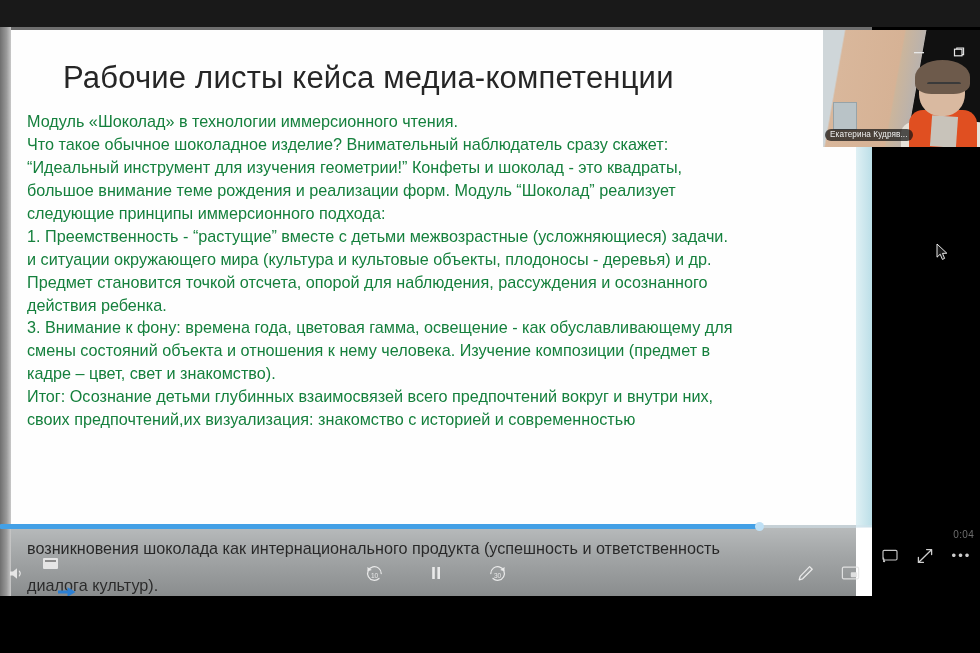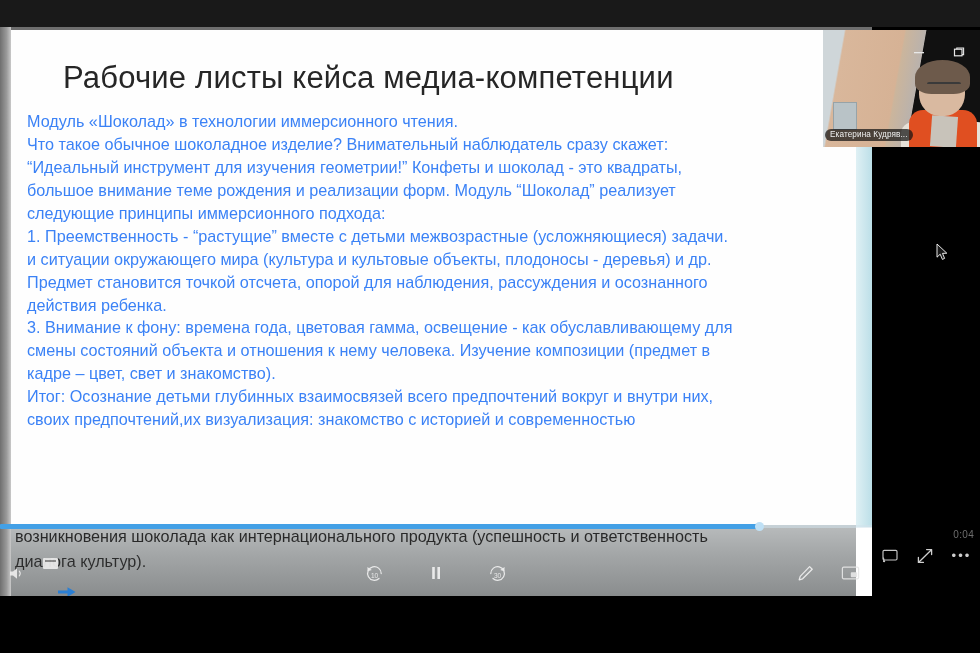--- a/index.html
+++ b/index.html
@@ -76,41 +76,41 @@
     font-size: 31px;
     font-weight: 400;
     letter-spacing: 0.2px;
     margin: 0 0 14px 38px;
     color: #262626;
     white-space: nowrap;
   }
   .slide-body {
     font-size: 16.2px;
     line-height: 1.385;
-    color: #3b82f6;
+    color: #15803d;
     margin: 0 0 0 2px;
   }
   .slide-body p {
     margin: 0 0 0.5px 0;
     white-space: nowrap;
   }
 
   
   .slide-fade {
     position: absolute;
     left: 11px; top: 498px;
     width: 845px; height: 99px;
     background: linear-gradient(180deg, #b9bcbd 0%, #a3a6a7 30%, #8e9192 65%, #6f7272 100%);
     overflow: hidden;
     color: #1d1d1d;
     font-size: 16.2px;
     line-height: 1.385;
   }
   .slide-fade p {
-    margin: 0;
+    margin: 12px;
     white-space: nowrap;
     padding-left: 4px;
   }
   .fade-line1 { padding-top: 0px; opacity: .92; }
   .fade-line2 { padding-top: 3px; opacity: .88; }
 
   
   .pip {
     position: absolute;
     left: 823px; top: 30px;

